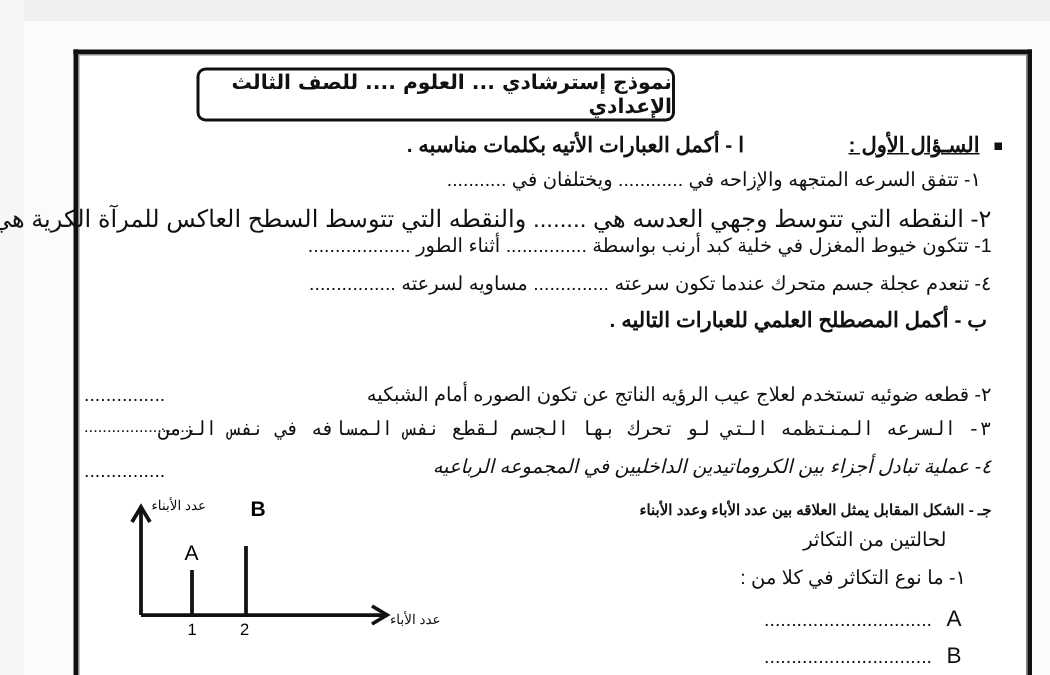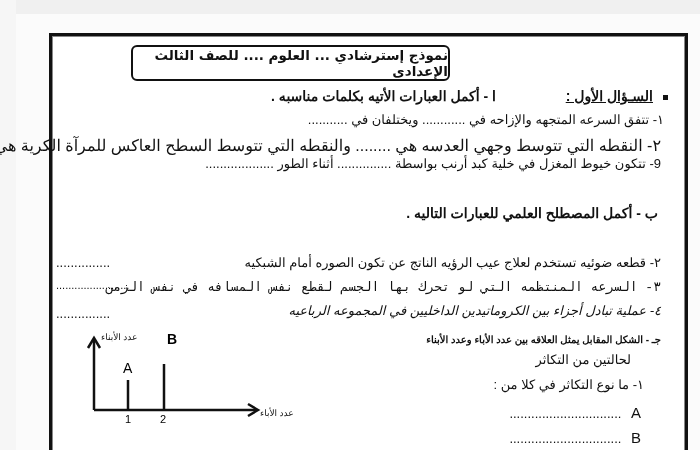--- a/index.html
+++ b/index.html
@@ -58,23 +58,24 @@
 
   <div class="title-box">
     <span>نموذج إسترشادي  ... العلوم .... للصف الثالث الإعدادي</span>
   </div>
 
   <div class="line bold" style="right:220px; top:88px; font-size:14px;">ا - أكمل العبارات الأتيه بكلمات مناسبه .</div>
   <div class="line bold" style="right:48px; top:88px; font-size:14px;">
     <span class="bullet"></span><span class="u">السـؤال الأول :</span>
   </div>
 
-  <div class="line" style="right:52px; top:112px;">١- تتفق السرعه المتجهه والإزاحه في  ............  ويختلفان في  ...........</div>
+  <div class="line" style="right:62px; top:112px;">١- تتفق السرعه المتجهه والإزاحه في  ............  ويختلفان في  ...........</div>
   <div class="line" style="right:55px; top:136px; font-size:16px;">٢- النقطه التي تتوسط وجهي العدسه هي ........ والنقطه التي تتوسط السطح العاكس للمرآة الكرية هي ......</div>
-  <div class="line" style="right:55px; top:156px;">9- تتكون خيوط المغزل في خلية كبد أرنب بواسطة  ...............  أثناء الطور  ...................</div>
+  <div class="line" style="right:55px; top:156px;">1- تتكون خيوط المغزل في خلية كبد أرنب بواسطة  ...............  أثناء الطور  ...................</div>
+  <div class="line" style="right:55px; top:181px;">٤- تنعدم عجلة جسم متحرك عندما تكون سرعته  ..............  مساويه لسرعته  ................</div>
 
   <div class="line bold" style="right:58px; top:205px; font-size:14px;">ب - أكمل المصطلح العلمي للعبارات التاليه .</div>
 
   <div class="line" style="right:55px; top:255px;">٢- قطعه ضوئيه تستخدم لعلاج عيب الرؤيه الناتج عن تكون الصوره أمام الشبكيه</div>
   <div class="line" style="left:40px; top:255px; direction:ltr;">...............</div>
 
   <div class="line" style="right:55px; top:279px;font-family:Liberation Mono, monospace;">٣- السرعه المنتظمه التي لو تحرك بها الجسم لقطع نفس المسافه في نفس الزمن</div>
   <div class="line" style="left:40px; top:279px; direction:ltr; font-size:11px;">........................</div>
 
   <div class="line" style="right:55px; top:303px;font-style:italic;">٤- عملية تبادل أجزاء بين الكروماتيدين الداخليين في المجموعه الرباعيه</div>

